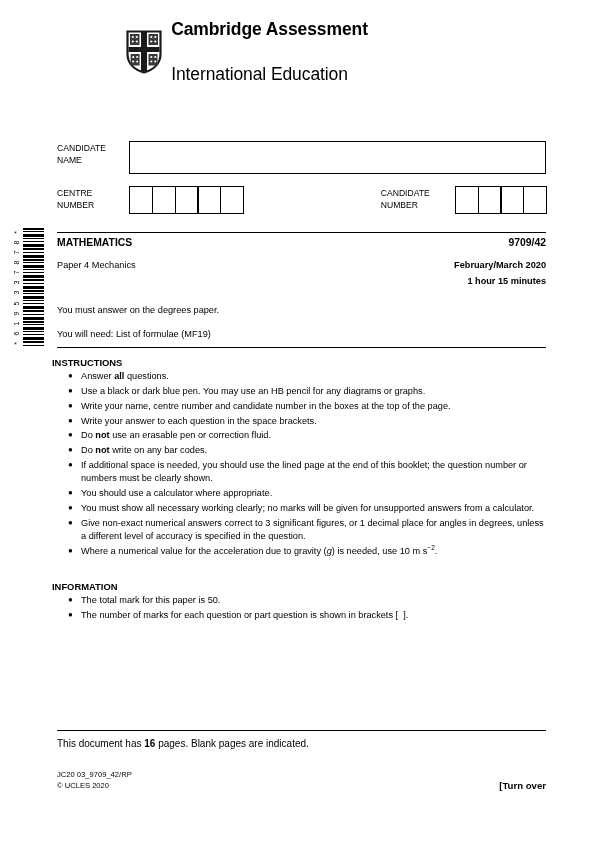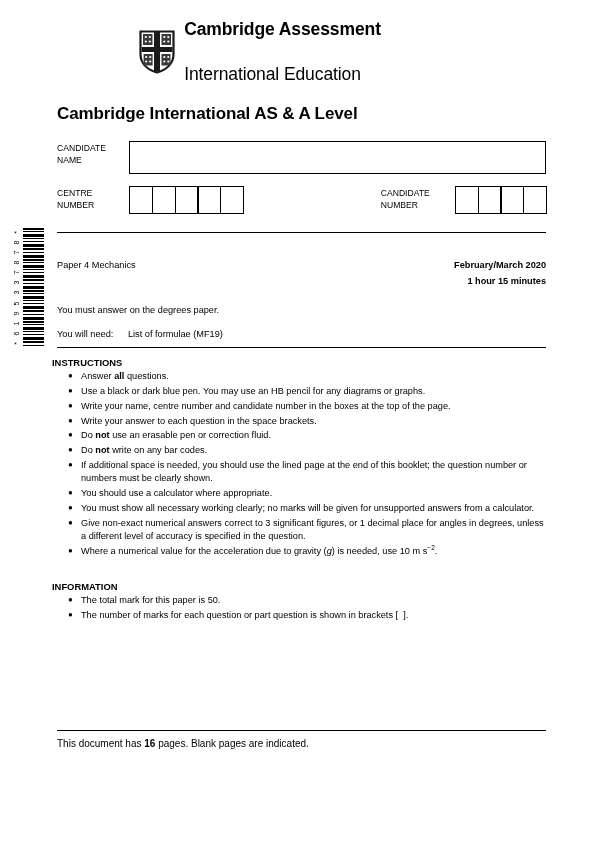--- a/index.html
+++ b/index.html
@@ -70,21 +70,21 @@
       #000 24px, #000 25px,
       #fff 25px, #fff 27px,
       #000 27px, #000 30px,
       #fff 30px, #fff 31px
     );
   }
 
   
   .logo-area {
     position: absolute;
-    left: 13px;
+    left: 0;
     top: 20px;
     width: 494px;
     display: flex;
     justify-content: center;
   }
   .logo-inner {
     display: flex;
     align-items: center;
     gap: 9px;
   }
@@ -212,21 +212,21 @@
     left: 57px;
     top: 305px;
     font-size: 9.2px;
   }
   .will-need {
     position: absolute;
     left: 57px;
     top: 329px;
     font-size: 9.2px;
   }
-  .will-need .need-val { margin-left: 12px; }
+  .will-need .need-val { }
 
   
   .section-head {
     position: absolute;
     left: 52px;
     font-size: 9.4px;
     font-weight: bold;
   }
   .head-instructions { top: 357px; }
   .head-information { top: 581px; }
@@ -342,21 +342,20 @@
         <span>3</span>
         <span>5</span>
         <span>9</span>
         <span>1</span>
         <span>6</span>
         <span>*</span>
       </div>
     <div class="barcode-bars"></div>
   </div>
 
-  <div class="qual-title">Cambridge International AS &amp; A Level</div>
 
   <div class="cand-name-row">
     <div class="field-label">
       <div>CANDIDATE</div>
       <div>NAME</div>
     </div>
     <div class="name-box"></div>
   </div>
 
   <div class="numbers-row">
@@ -381,20 +380,24 @@
         <div class="cell"></div>
         <div class="cell"></div>
         <div class="cell"></div>
       </div>
   </div>
 
   <div class="rule rule-1"></div>
   <div class="rule rule-2"></div>
   <div class="rule rule-3"></div>
 
+  <div class="subject-row">
+    <span>MATHEMATICS</span>
+    <span>9709/42</span>
+  </div>
   <div class="paper-row">
     <span>Paper 4 Mechanics</span>
     <span class="right">February/March 2020</span>
   </div>
   <div class="duration-row">1 hour 15 minutes</div>
   <div class="must-answer">You must answer on the degrees paper.</div>
   <div class="will-need">
     <span>You will need:</span>
     <span class="need-val">List of formulae (MF19)</span>
   </div>
@@ -453,14 +456,21 @@
         <div class="bullet-dot">●</div>
         <div class="bullet-text">The total mark for this paper is 50.</div>
       </div>
       <div class="bullet-item">
         <div class="bullet-dot">●</div>
         <div class="bullet-text">The number of marks for each question or part question is shown in brackets [&nbsp; ].</div>
       </div>
     </div>
 
   <div class="doc-pages" id="doc-pages">This document has <b>16</b> pages.  Blank pages are indicated.</div>
+  <div class="footer-row">
+    <div class="footer-left">
+      <div>JC20 03_9709_42/RP</div>
+      <div>© UCLES 2020</div>
+    </div>
+    <div class="footer-right">[Turn over</div>
+  </div>
 
 </div>
 
 </body></html>

